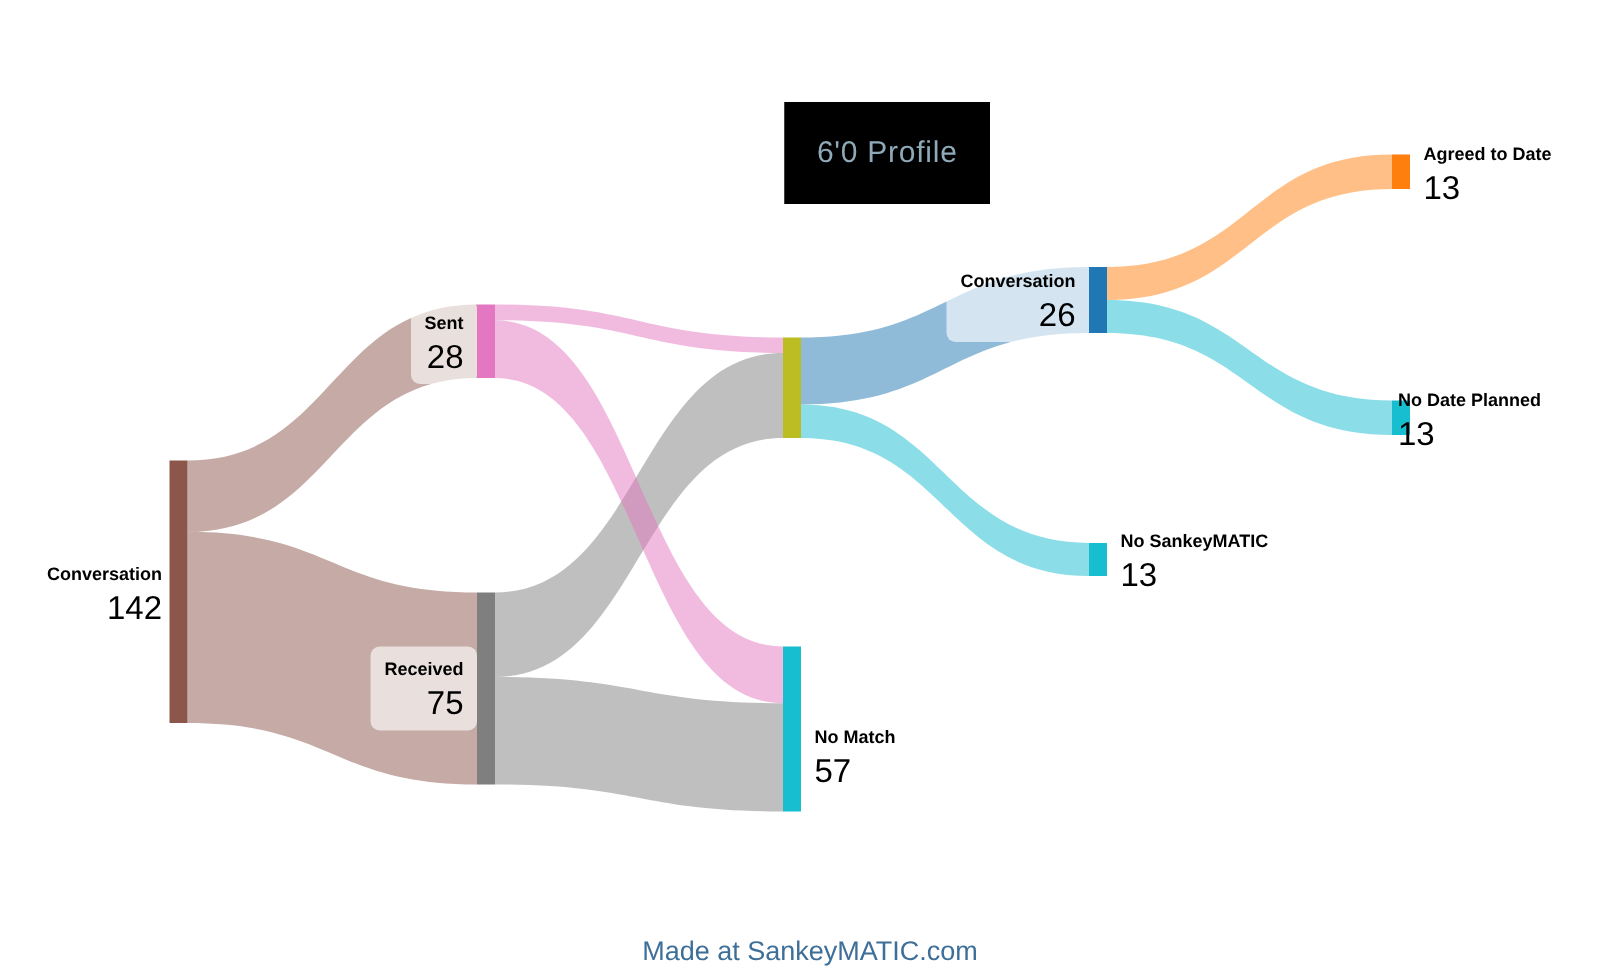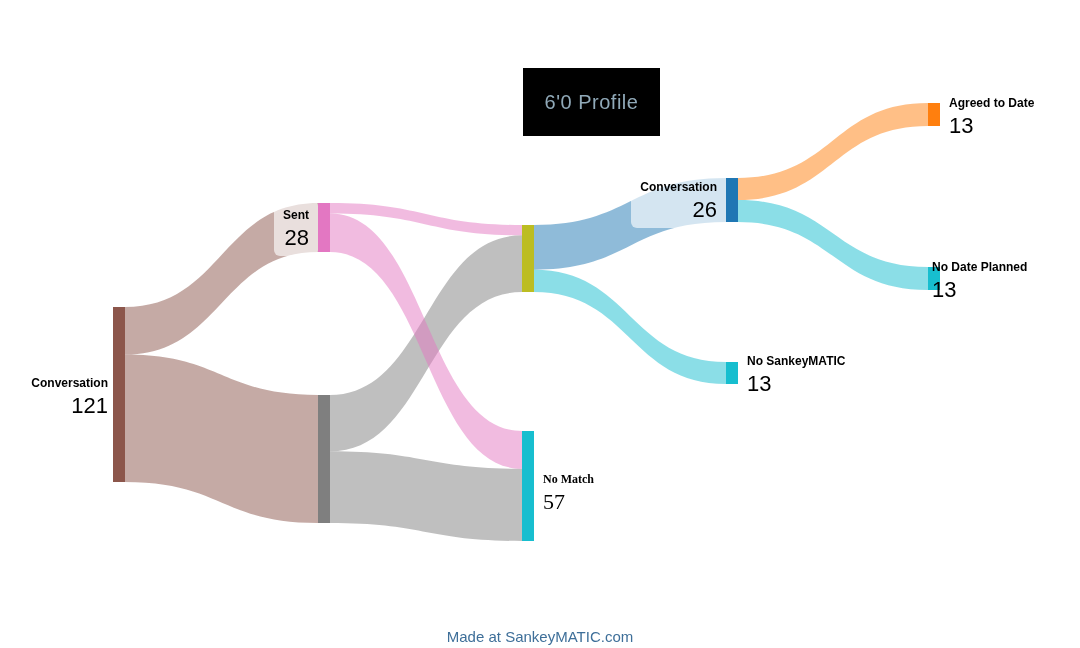--- a/index.html
+++ b/index.html
@@ -38,21 +38,21 @@
     box-sizing: border-box;
     font-size: 20px;
     letter-spacing: 0.5px;
   }
   .footer {
     position: absolute;
     left: 0;
     bottom: 3px;
     width: 100%;
     text-align: center;
-    font-size: 15px;
+    font-size: 18px;
   }
 </style>
 </head>
 <body>
 
 <div class="canvas">
   <svg id="sankey-svg" width="1080" height="648" viewBox="0 0 1080 648">
       <path d="M125,307 C221.5,307 221.5,203 318,203 L318,252 C221.5,252 221.5,354.5728155339806 125,354.5728155339806 Z" fill="#8c564b" fill-opacity="0.5"></path>
       <path d="M125,354.5728155339806 C221.5,354.5728155339806 221.5,395 318,395 L318,523 C221.5,523 221.5,482 125,482 Z" fill="#8c564b" fill-opacity="0.5"></path>
       <path d="M330,395 C426,395 426,235.30769230769232 522,235.30769230769232 L522,292 C426,292 426,451.32 330,451.32 Z" fill="#7f7f7f" fill-opacity="0.5"></path>
@@ -69,27 +69,31 @@
       <rect x="522" y="225" width="12" height="67" fill="#bcbd22"></rect>
       <rect x="522" y="431" width="12" height="110" fill="#17becf"></rect>
       <rect x="726" y="178" width="12" height="44" fill="#1f77b4"></rect>
       <rect x="726" y="362" width="12" height="22" fill="#17becf"></rect>
       <rect x="928" y="103" width="12" height="23" fill="#ff7f0e"></rect>
       <rect x="928" y="267" width="12" height="23" fill="#17becf"></rect>
     </svg>
   <div id="labels">
       <div class="node-label side-left" style="top: 394.5px; right: 967px;">
         <div class="lname">Conversation</div>
-        <div class="lvalue">121</div>
+        <div class="lvalue">142</div>
       </div>
       <div class="node-label side-left with-bg" style="top: 227.5px; right: 762px;">
         <div class="lname">Sent</div>
         <div class="lvalue">28</div>
       </div>
-      <div class="node-label side-right" style="top: 491px; left: 538px; font-family: Liberation Serif, serif;">
+      <div class="node-label side-left with-bg" style="top: 459px; right: 762px;">
+        <div class="lname">Received</div>
+        <div class="lvalue">75</div>
+      </div>
+      <div class="node-label side-right" style="top: 504px; left: 538px;">
         <div class="lname">No Match</div>
         <div class="lvalue">57</div>
       </div>
       <div class="node-label side-left with-bg" style="top: 200px; right: 354px;">
         <div class="lname">Conversation</div>
         <div class="lvalue">26</div>
       </div>
       <div class="node-label side-right" style="top: 373px; left: 742px;">
         <div class="lname">No SankeyMATIC</div>
         <div class="lvalue">13</div>

